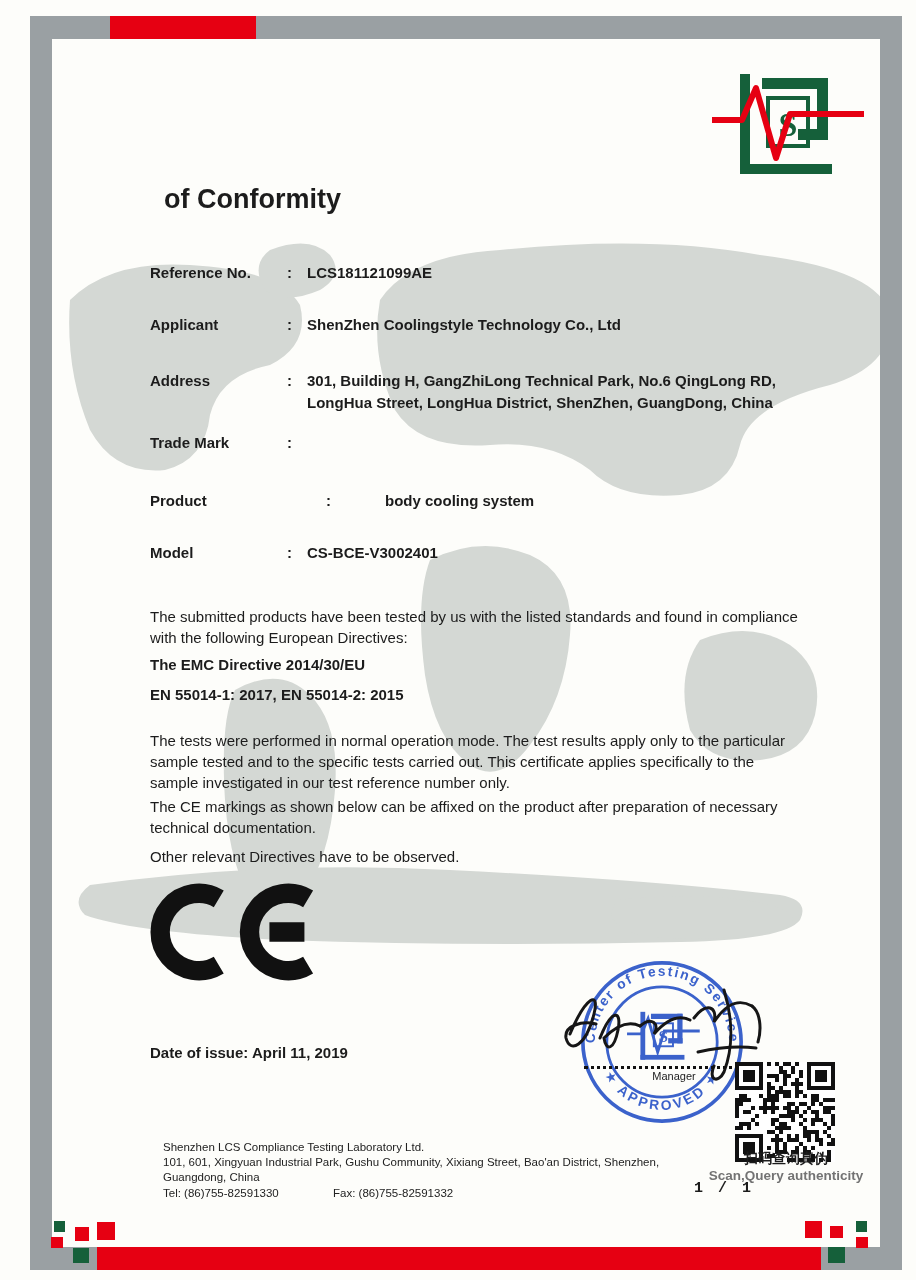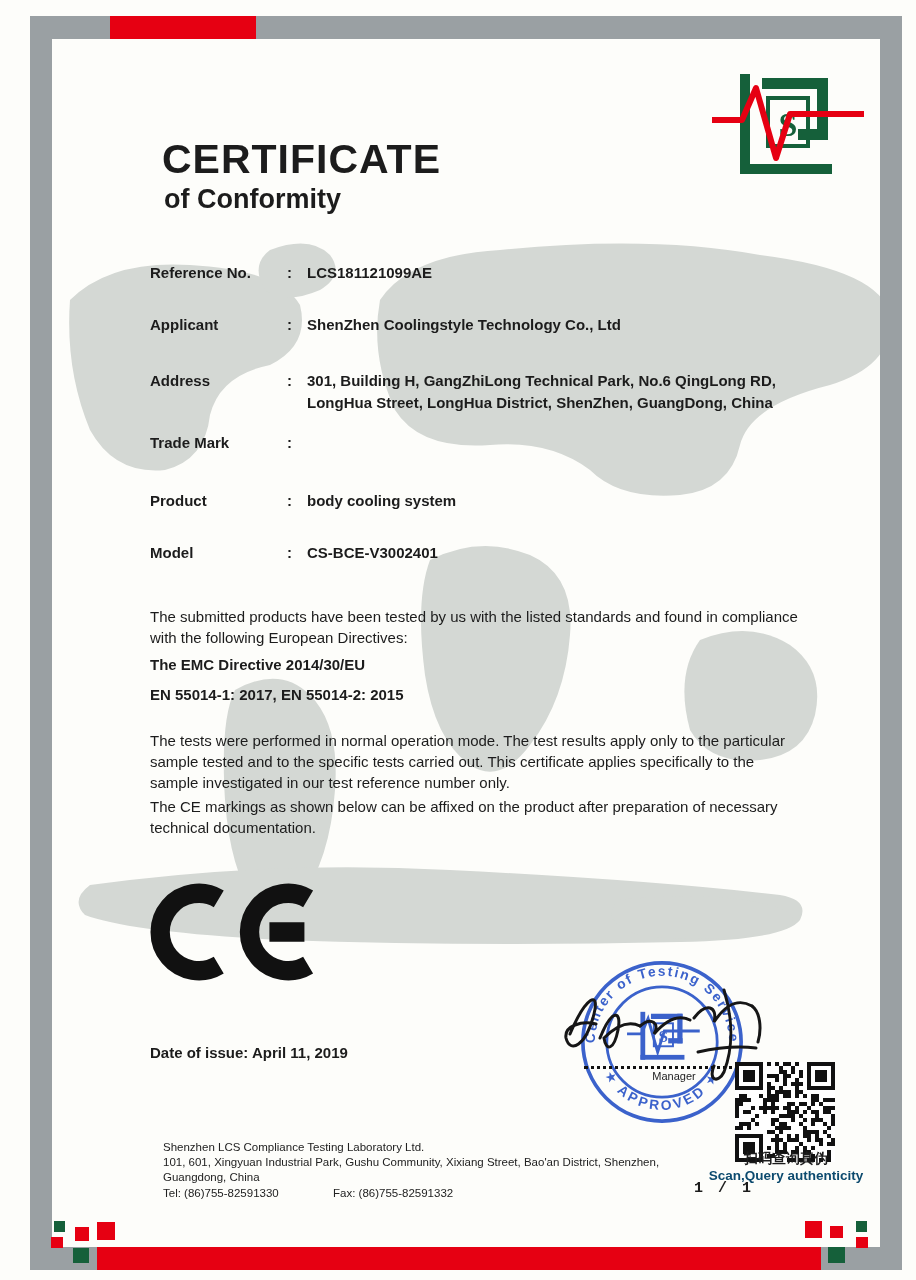--- a/index.html
+++ b/index.html
@@ -29,21 +29,21 @@
   .bold{font-weight:bold;}
   
   #ce{position:absolute;left:146px;top:878px;}
   #date{position:absolute;left:150px;top:1044px;font-size:15px;font-weight:bold;}
   #stamp{position:absolute;left:570px;top:950px;}
   #signature{position:absolute;left:556px;top:968px;pointer-events:none;}
   #dotline{position:absolute;left:584px;top:1050px;width:180px;height:16px;border-bottom:3px dotted #111;}
   #manager{position:absolute;left:614px;top:1070px;width:120px;text-align:center;font-size:11px;color:#222;}
   #qr{position:absolute;left:735px;top:1062px;width:100px;height:100px;background:#fff;}
   #qrzh{position:absolute;left:690px;top:1150px;width:192px;text-align:center;font-size:14px;font-weight:bold;}
-  #qren{position:absolute;left:680px;top:1168px;width:212px;text-align:center;font-size:13.5px;font-weight:bold;color:#0c4a6e;}
+  #qren{position:absolute;left:680px;top:1168px;width:212px;text-align:center;font-size:13.5px;font-weight:bold;color:#737373;}
   #pagenum{position:absolute;left:694px;top:1180px;font-size:15px;font-weight:bold;letter-spacing:3px;font-family:"Liberation Mono","DejaVu Sans Mono",monospace;}
   
   #footer{position:absolute;left:163px;top:1140px;width:520px;font-size:11.5px;line-height:1.32;color:#222;}
   .frow2{display:flex;}
   .fcol1{width:170px;flex:0 0 170px;}
 </style>
 </head>
 <body>
 
 <div id="page">
@@ -89,21 +89,20 @@
     <rect x="105" y="14" width="11" height="62" fill="#15603a"></rect>
     <rect x="86" y="65" width="30" height="11" fill="#15603a"></rect>
 
     <rect x="56" y="34" width="40" height="48" fill="none" stroke="#15603a" stroke-width="4"></rect>
 
     <text x="76" y="72" text-anchor="middle" font-size="34" font-weight="bold" fill="#15603a" font-family="Liberation Serif, DejaVu Serif, serif">S</text>
 
     <polyline points="0,56 30,56 44,24 64,94 78,50 112,50 128,50 152,50" fill="none" stroke="#e60012" stroke-width="6" stroke-linejoin="round" stroke-linecap="butt"></polyline>
   </svg>
 
-  <div id="title1">CERTIFICATE</div>
   <div id="title2">of Conformity</div>
 
   <div class="frow" style="top:262px;">
     <div class="flabel">Reference No.</div>
     <div class="fcolon">:</div>
     <div class="fvalue">LCS181121099AE</div>
   </div>
   <div class="frow" style="top:314px;">
     <div class="flabel">Applicant</div>
     <div class="fcolon">:</div>
@@ -111,36 +110,37 @@
   </div>
   <div class="frow" style="top:370px;">
     <div class="flabel">Address</div>
     <div class="fcolon">:</div>
     <div class="fvalue" style="max-width:470px;">301, Building H, GangZhiLong Technical Park, No.6 QingLong RD, LongHua Street, LongHua District, ShenZhen, GuangDong, China</div>
   </div>
   <div class="frow" style="top:432px;">
     <div class="flabel">Trade Mark</div>
     <div class="fcolon">:</div>
   </div>
-  <div class="frow" style="top:490px;">
+  <div class="frow" style="top:490px;gap:39px;">
     <div class="flabel">Product</div>
     <div class="fcolon">:</div>
     <div class="fvalue">body cooling system</div>
   </div>
   <div class="frow" style="top:542px;">
     <div class="flabel">Model</div>
     <div class="fcolon">:</div>
     <div class="fvalue">CS-BCE-V3002401</div>
   </div>
 
   <div class="para" style="top:606px;">The submitted products have been tested by us with the listed standards and found in compliance with the following European Directives:</div>
   <div class="para bold" style="top:654px;">The EMC Directive 2014/30/EU</div>
   <div class="para bold" style="top:684px;">EN 55014-1: 2017, EN 55014-2: 2015</div>
   <div class="para" style="top:730px;">The tests were performed in normal operation mode. The test results apply only to the particular sample tested and to the specific tests carried out. This certificate applies specifically to the sample investigated in our test reference number only.</div>
   <div class="para" style="top:796px;">The CE markings as shown below can be affixed on the product after preparation of necessary technical documentation.</div>
+  <div class="para" style="top:846px;">Other relevant Directives have to be observed.</div>
 
   <svg id="ce" width="175" height="108" viewBox="0 0 190 110">
     <path d="M79,19 A42,42 0 1 0 79,91" fill="none" stroke="#111" stroke-width="21"></path>
     <path d="M176,19 A42,42 0 1 0 176,91" fill="none" stroke="#111" stroke-width="21"></path>
     <path d="M134,55 h38" fill="none" stroke="#111" stroke-width="21"></path>
   </svg>
 
   <div id="date">Date of issue: April 11, 2019</div>
 
   <svg id="stamp" width="184" height="184" viewBox="0 0 200 200" style="opacity:.92;">

